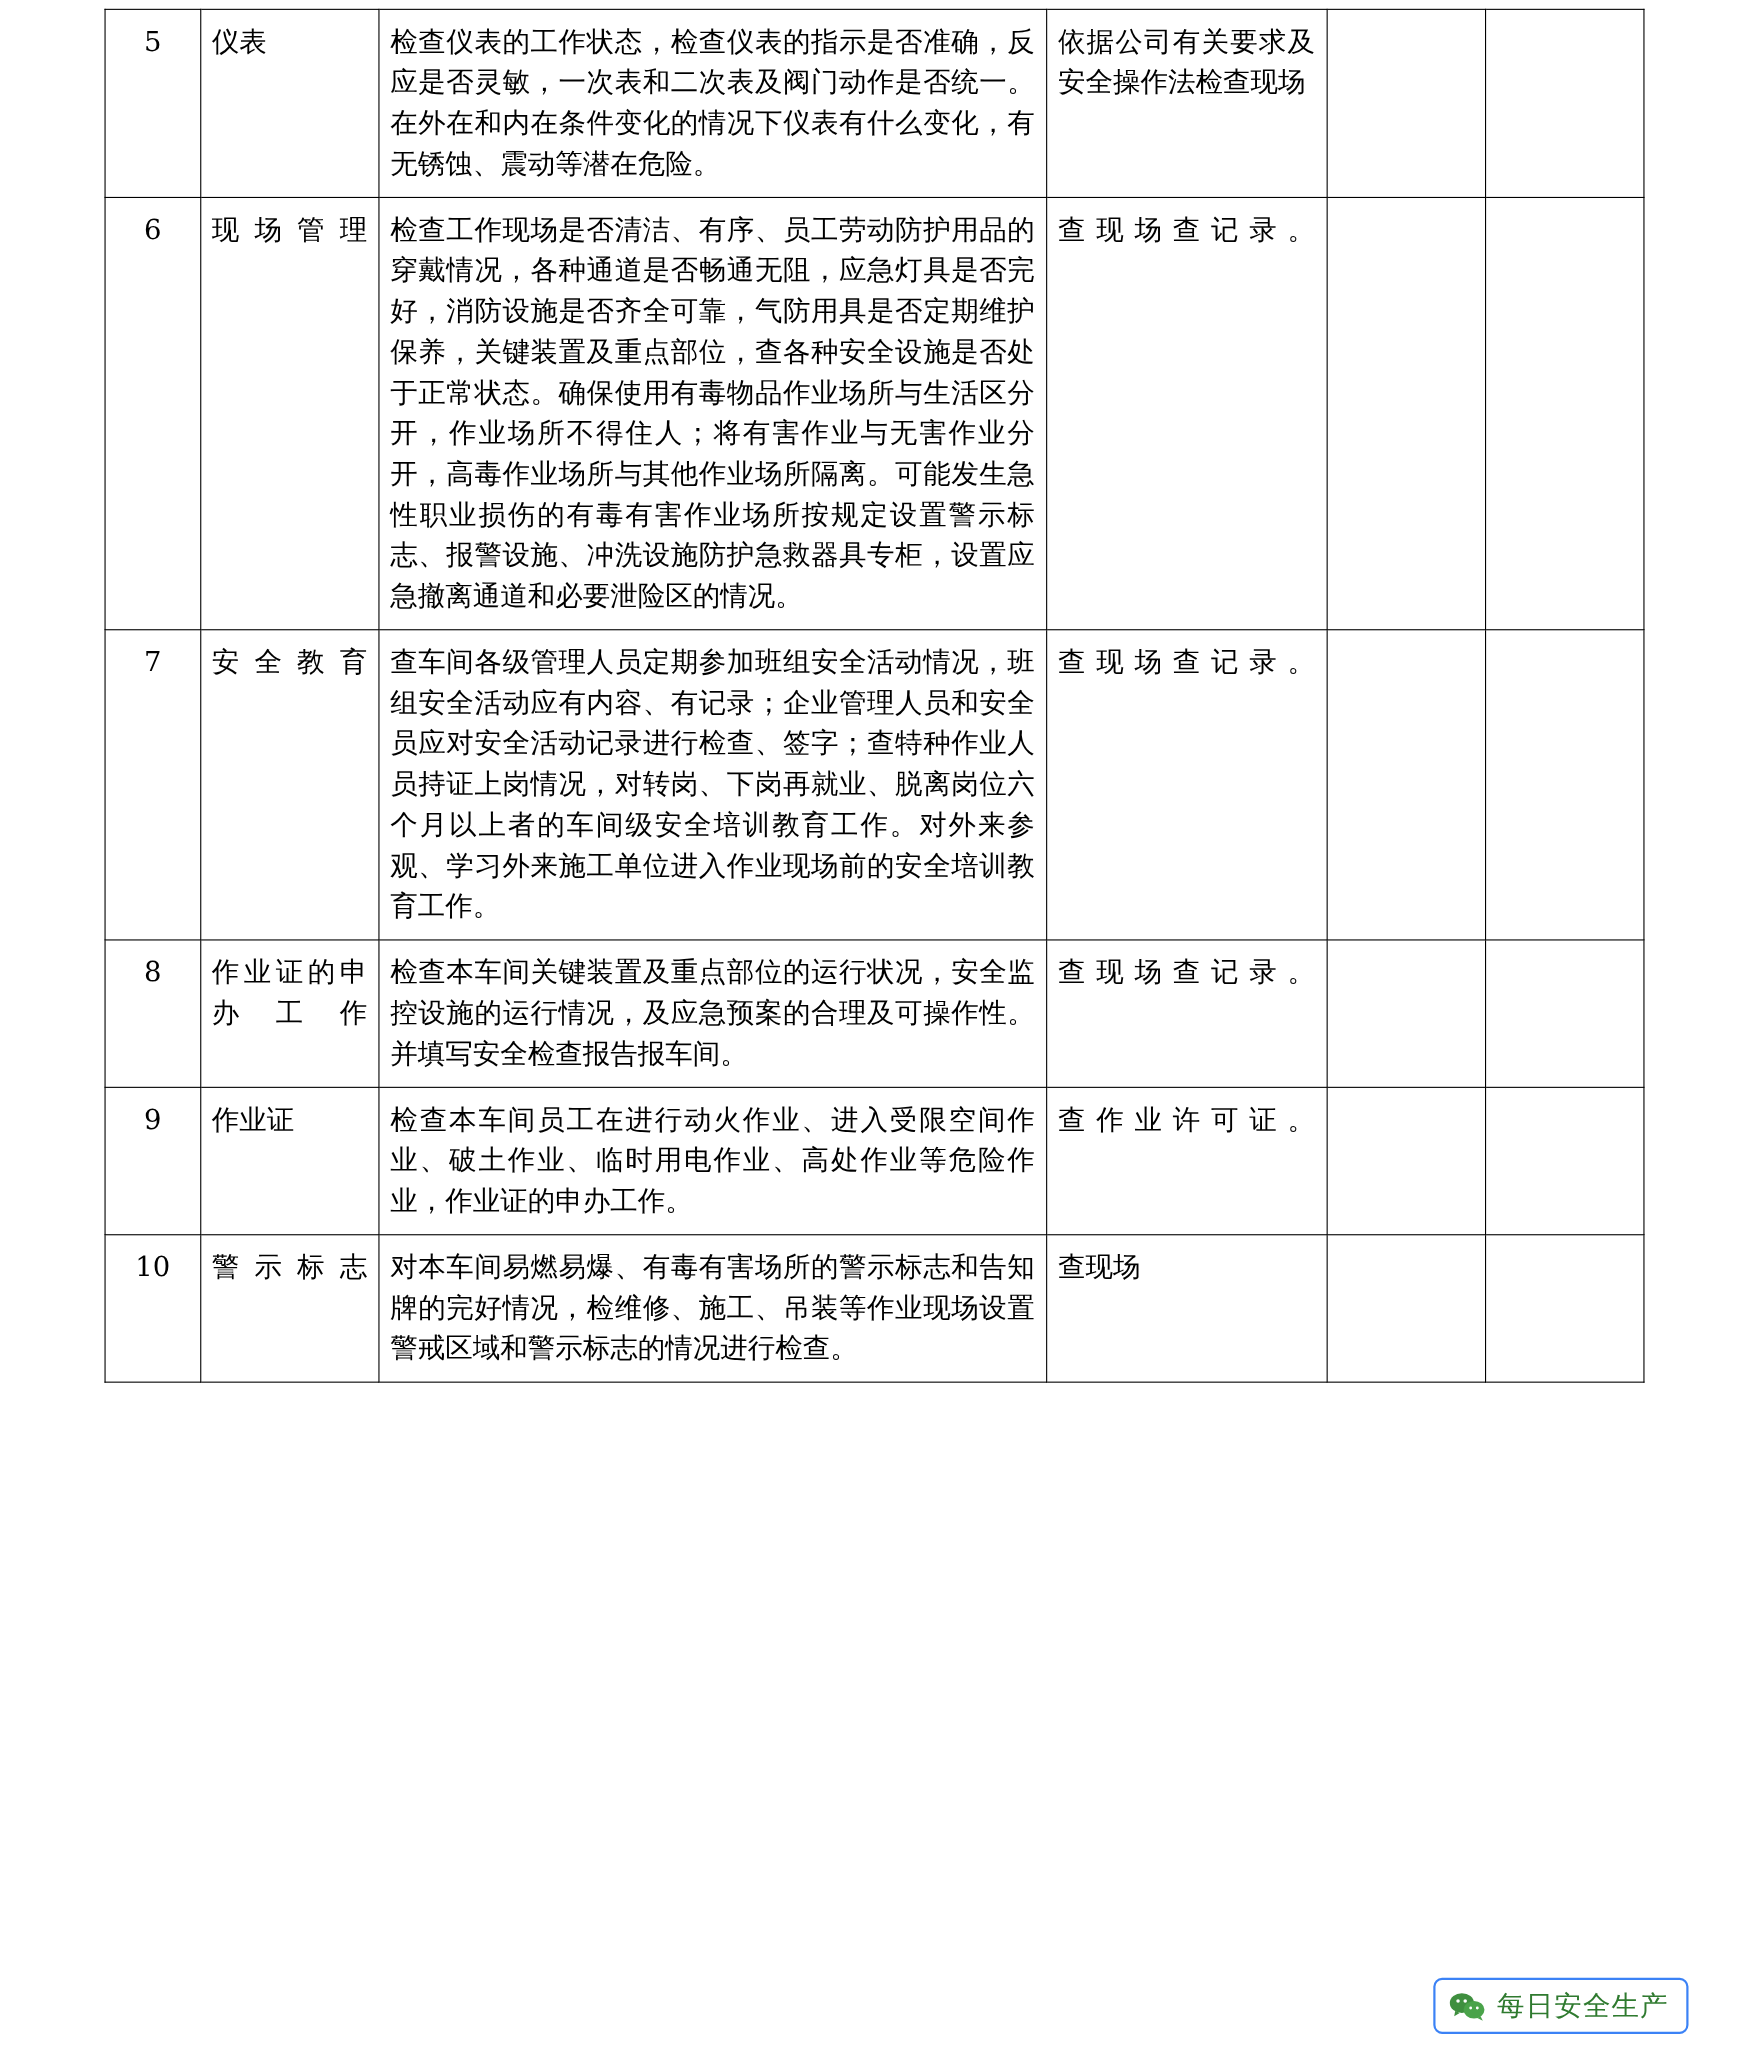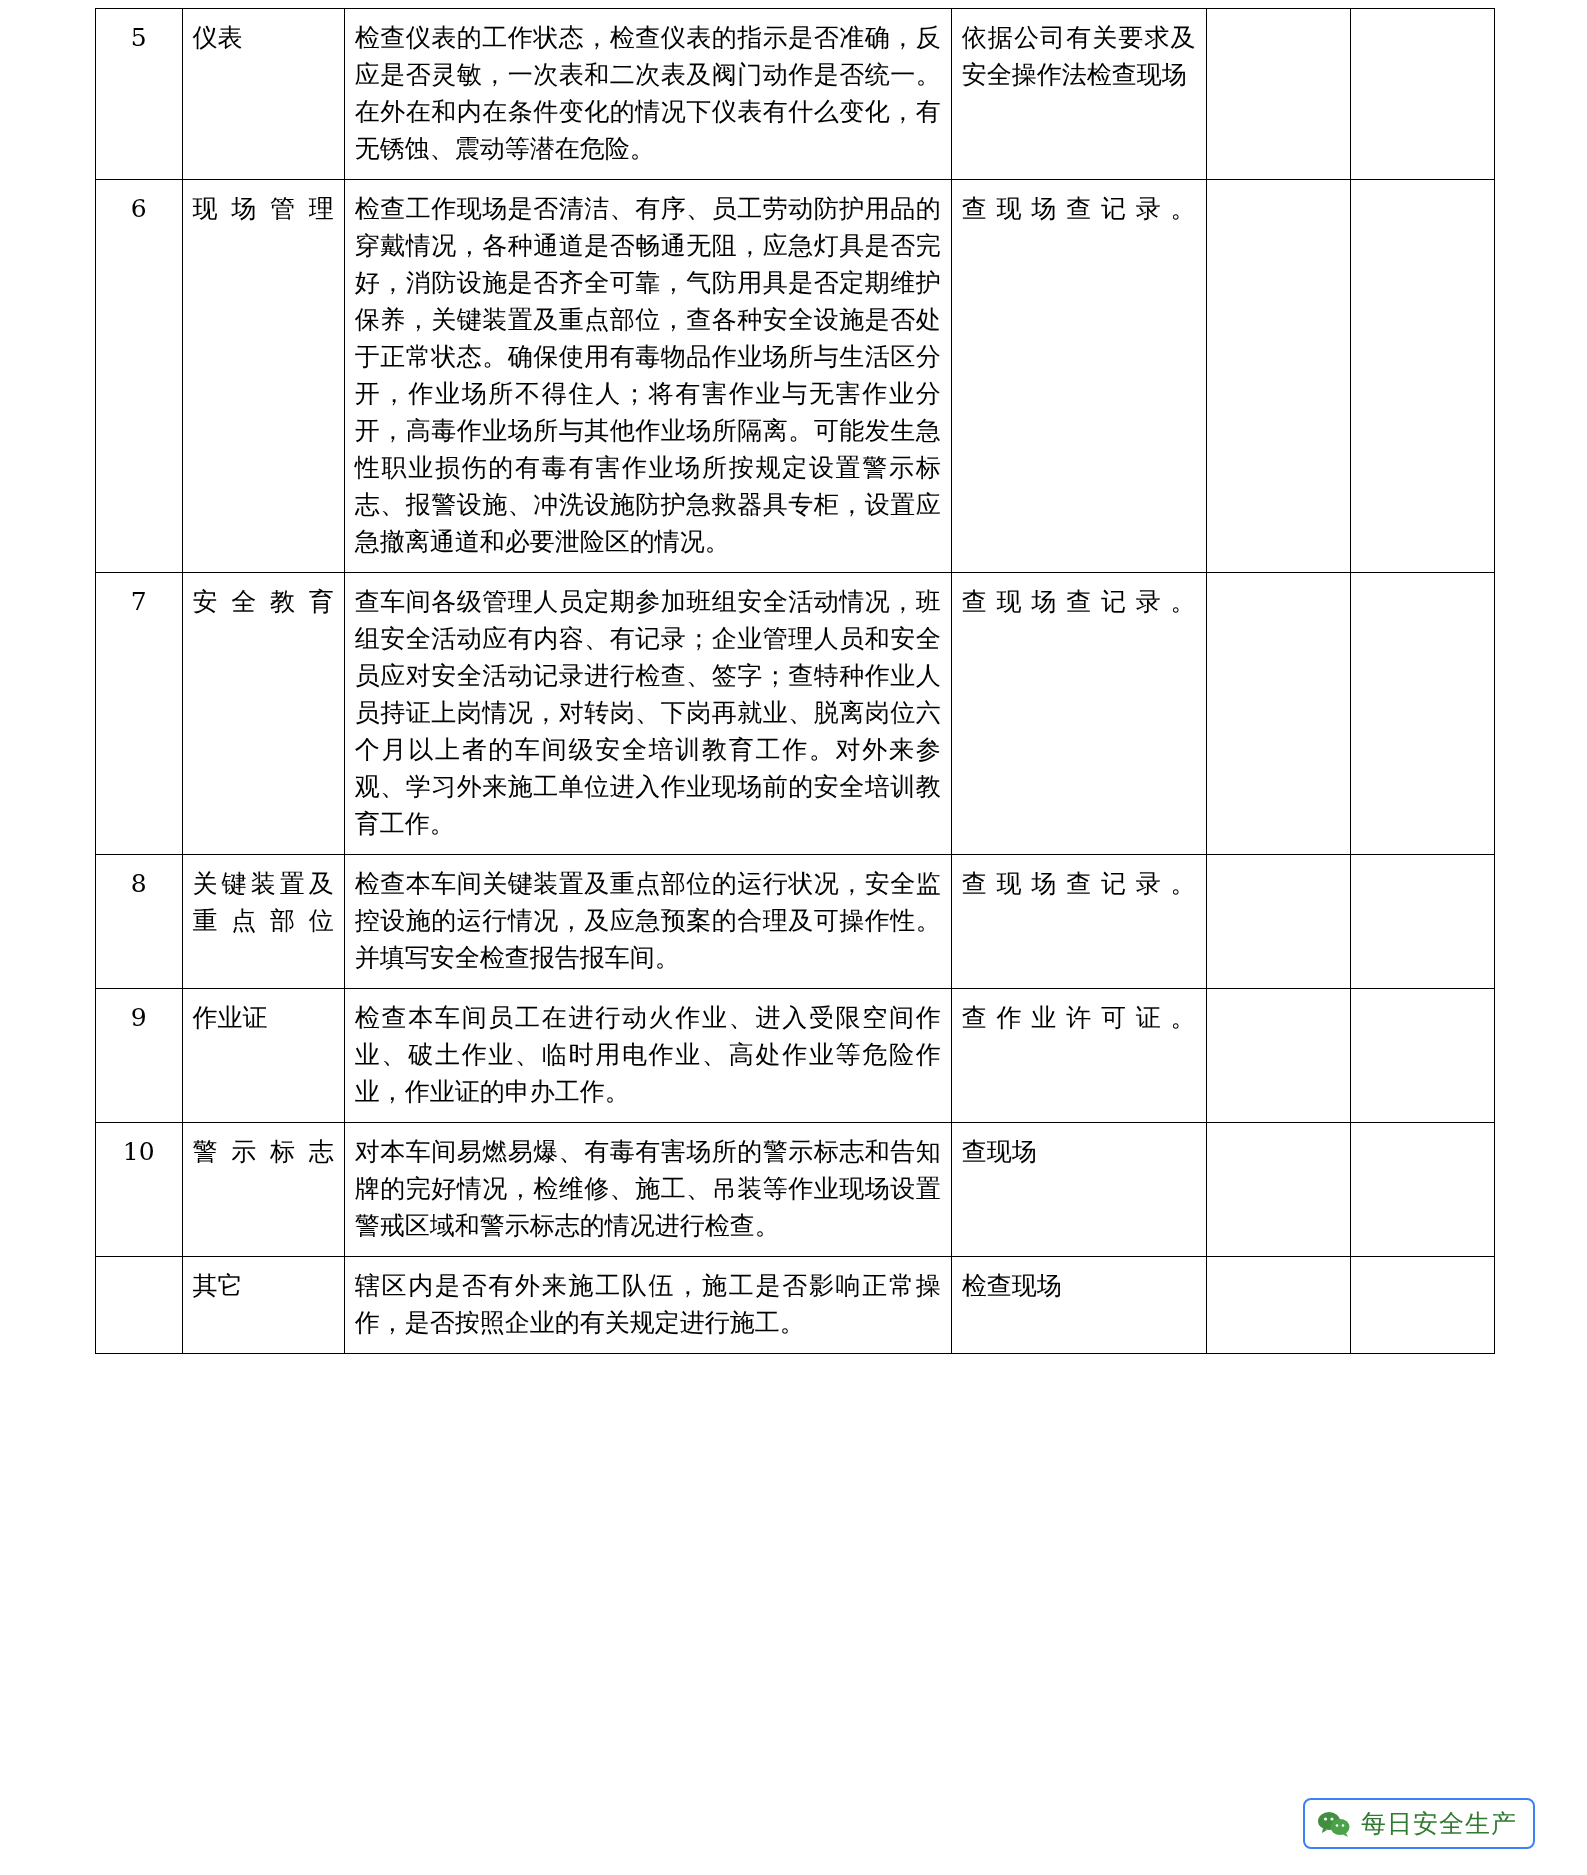--- a/index.html
+++ b/index.html
@@ -162,21 +162,21 @@
         <td class="meth">
             <span class="meth-spread">查现场查记录。</span>
           </td>
         <td class="empty"></td>
         <td class="empty"></td>
       </tr>
 
       <tr>
         <td class="num">8</td>
         <td class="item">
-            <span class="spread">关键装置及重点部位</span>
+            <span class="spread">作业证的申办工作</span>
           </td>
         <td class="desc">检查本车间关键装置及重点部位的运行状况，安全监控设施的运行情况，及应急预案的合理及可操作性。并填写安全检查报告报车间。</td>
         <td class="meth">
             <span class="meth-spread">查现场查记录。</span>
           </td>
         <td class="empty"></td>
         <td class="empty"></td>
       </tr>
 
       <tr>
@@ -198,32 +198,20 @@
             <span class="spread">警示标志</span>
           </td>
         <td class="desc">对本车间易燃易爆、有毒有害场所的警示标志和告知牌的完好情况，检维修、施工、吊装等作业现场设置警戒区域和警示标志的情况进行检查。</td>
         <td class="meth">
             <span class="meth-plain">查现场</span>
           </td>
         <td class="empty"></td>
         <td class="empty"></td>
       </tr>
 
-      <tr>
-        <td class="num"></td>
-        <td class="item">
-            <span class="nospread">其它</span>
-          </td>
-        <td class="desc">辖区内是否有外来施工队伍，施工是否影响正常操作，是否按照企业的有关规定进行施工。</td>
-        <td class="meth">
-            <span class="meth-plain">检查现场</span>
-          </td>
-        <td class="empty"></td>
-        <td class="empty"></td>
-      </tr>
 
     </tbody>
   </table>
 
   <div class="badge">
     <span class="wechat">
       <svg width="34" height="28" viewBox="0 0 34 28" xmlns="http://www.w3.org/2000/svg">
         <ellipse cx="12" cy="11" rx="11" ry="9" fill="#3f8f3f"></ellipse>
         <polygon points="6,18 5,23 10,20" fill="#3f8f3f"></polygon>
         <circle cx="8.5" cy="9" r="1.6" fill="#ffffff"></circle>

